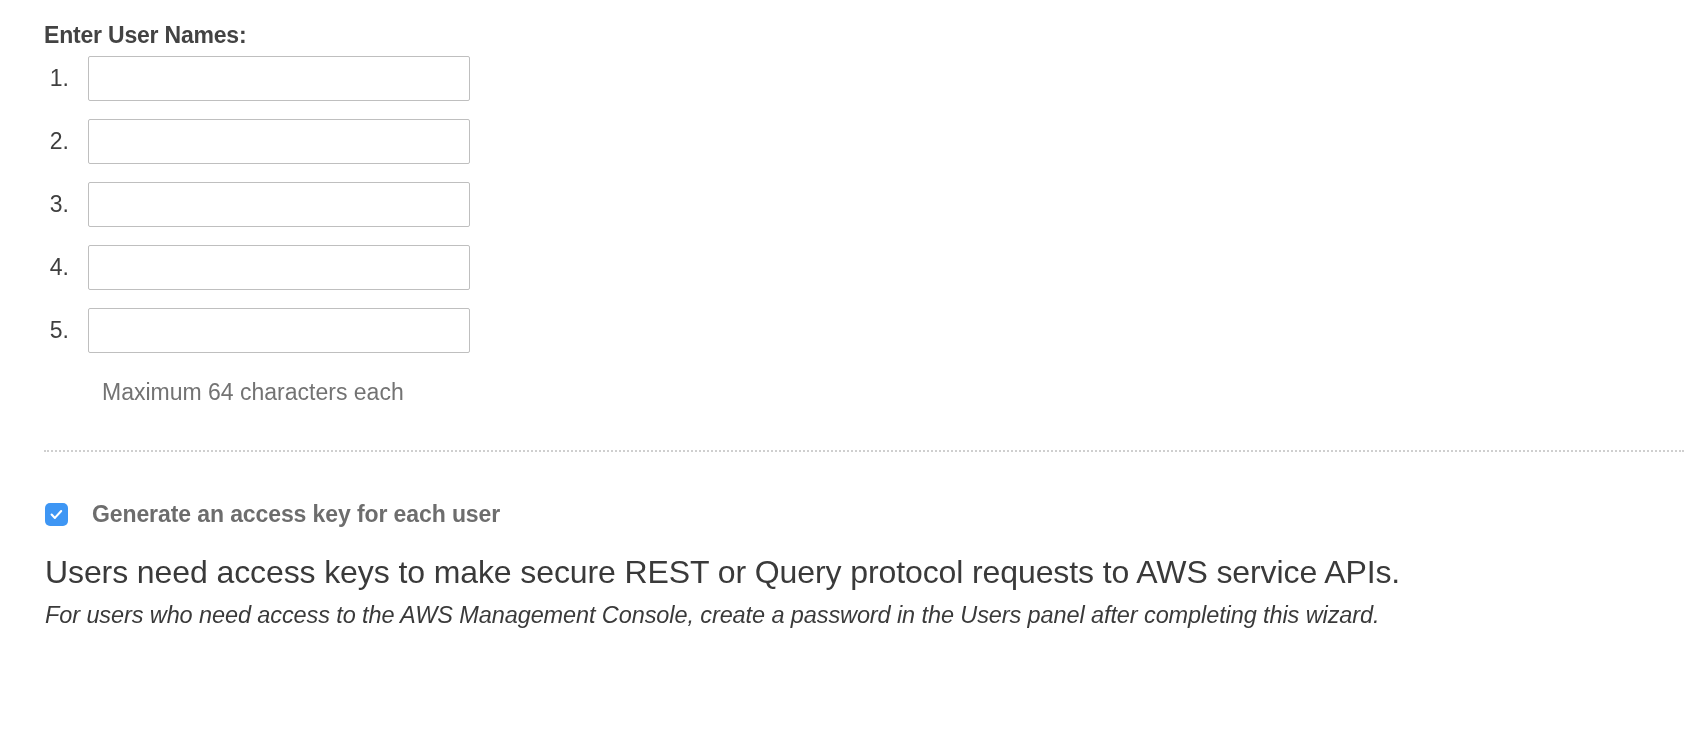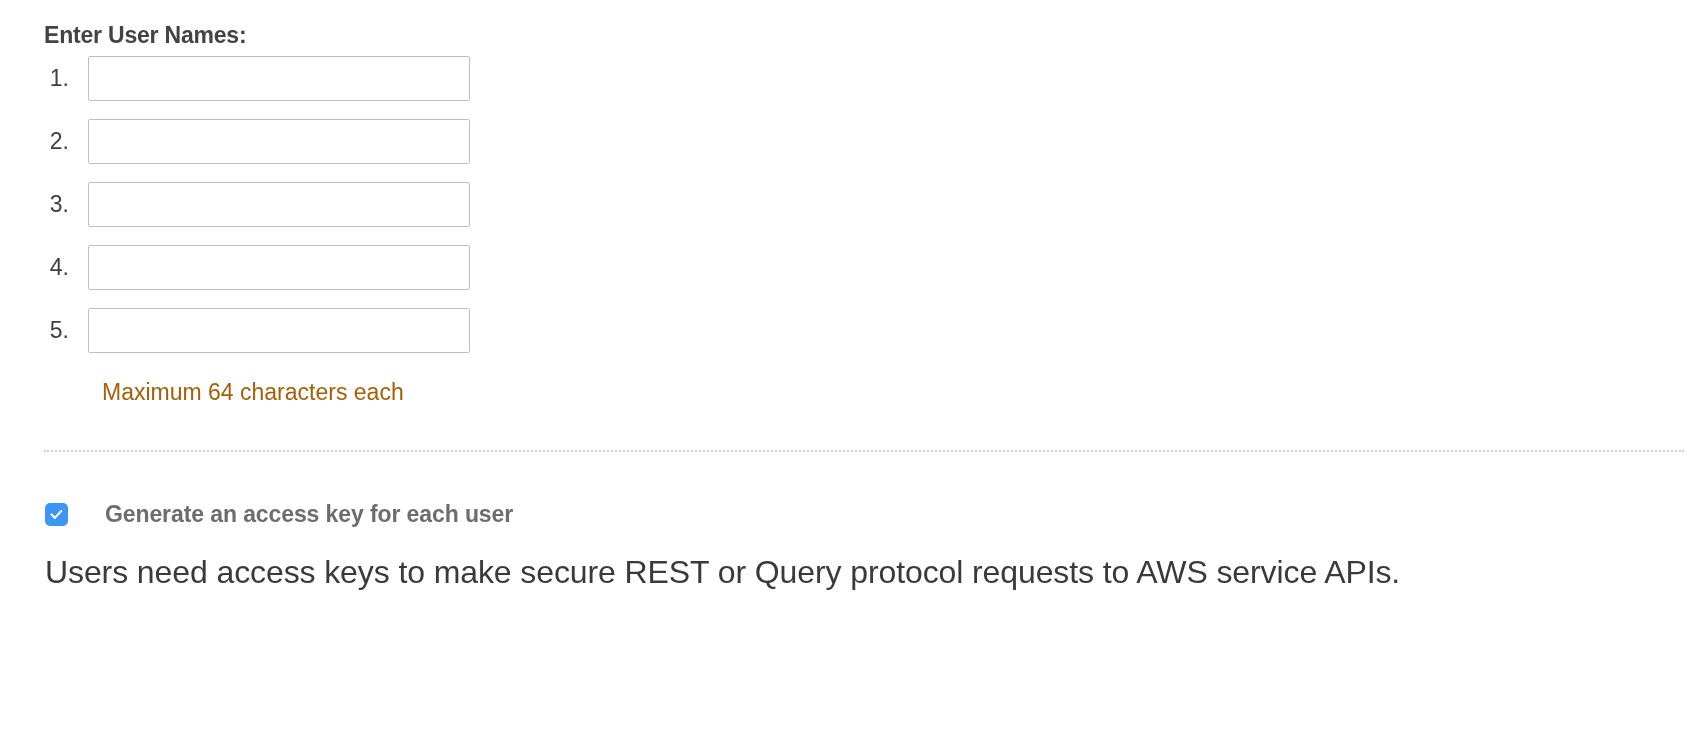--- a/index.html
+++ b/index.html
@@ -71,21 +71,21 @@
     padding: 0 8px;
     outline: none;
   }
 
   
   .max-hint {
     position: absolute;
     left: 102px;
     top: 379px;
     font-size: 23px;
-    color: #a16207;
+    color: #737373;
     white-space: nowrap;
   }
 
   
   .divider {
     position: absolute;
     left: 44px;
     top: 450px;
     width: 1640px;
     height: 0;
@@ -106,21 +106,21 @@
     border-radius: 5px;
     background: #3e96f4;
     display: inline-flex;
     align-items: center;
     justify-content: center;
     flex: 0 0 auto;
     cursor: pointer;
   }
   .checkbox-box svg { display: block; }
   .checkbox-label {
-    margin-left: 37px;
+    margin-left: 24px;
     font-size: 23px;
     font-weight: bold;
     color: #6d6d6d;
     letter-spacing: -0.1px;
     white-space: nowrap;
     cursor: pointer;
   }
 
   .body-text {
     position: absolute;
@@ -188,14 +188,15 @@
         <svg width="15" height="15" viewBox="0 0 15 15" aria-hidden="true">
           <path d="M2.6 7.6 L5.9 10.9 L12.2 4.0" fill="none" stroke="#ffffff" stroke-width="2.1" stroke-linecap="round" stroke-linejoin="round"></path>
         </svg>
       </span>
     </span>
     <span class="checkbox-label">Generate an access key for each user</span>
   </div>
 
   <div class="body-text">Users need access keys to make secure REST or Query protocol requests to AWS service APIs.</div>
 
+  <div class="body-text-italic">For users who need access to the AWS Management Console, create a password in the Users panel after completing this wizard.</div>
 
 </div>
 
 </body></html>

